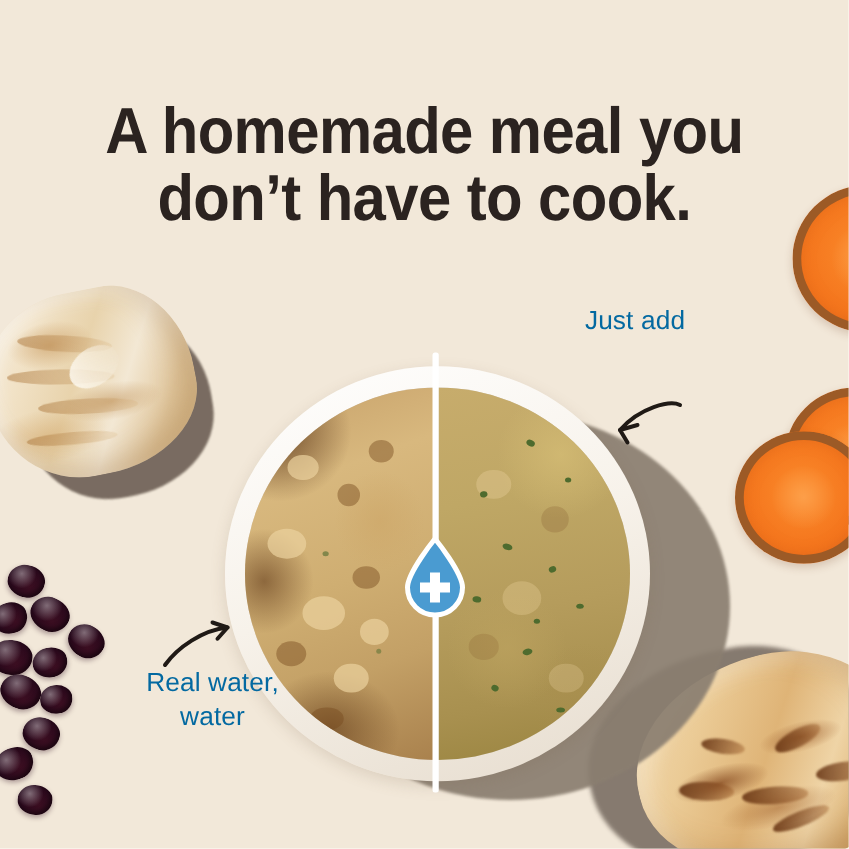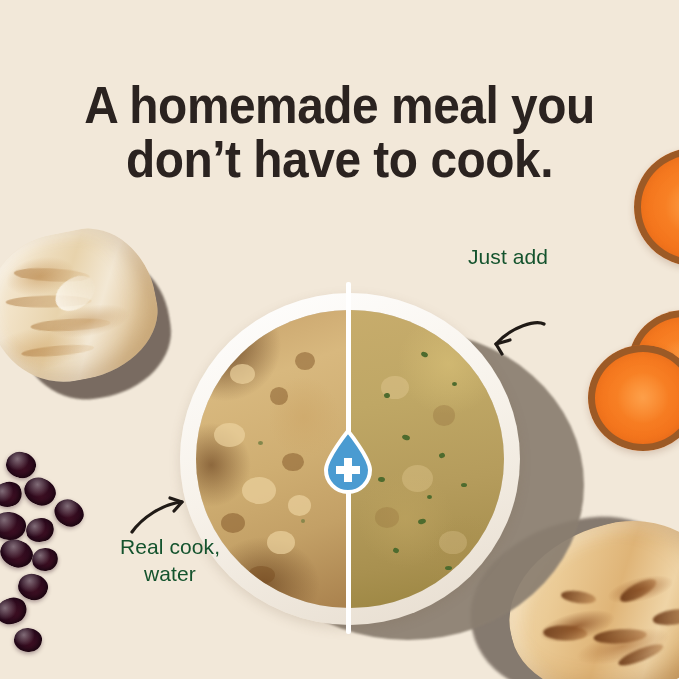--- a/index.html
+++ b/index.html
@@ -32,21 +32,21 @@
     letter-spacing: -0.5px;
     transform: scaleX(0.92);
     transform-origin: 50% 50%;
     white-space: nowrap;
   }
   .headline .line { display: block; }
 
   
   .caption {
     position: absolute;
-    color: #14532d;
+    color: #0369a1;
     font-family: "Liberation Sans", sans-serif;
     font-weight: 400;
     font-size: 21px;
     line-height: 27px;
     letter-spacing: 0.1px;
   }
   .caption span { display: block; }
   .caption-right {
     right: 86px;
     top: 243px;
@@ -325,21 +325,21 @@
 
   <div class="caption caption-right">
     <span>Just add</span>
   </div>
   <svg class="arrow-svg arrow-right-svg" width="70" height="52" viewBox="0 0 70 52">
     <path d="M62 6 C54 2 30 8 14 26" fill="none" stroke="#201A16" stroke-width="3.2" stroke-linecap="round"></path>
     <path d="M14 26 L28 22 M14 26 L20 36" fill="none" stroke="#201A16" stroke-width="3.2" stroke-linecap="round" stroke-linejoin="round"></path>
   </svg>
 
   <div class="caption caption-left">
-    <span>Real cook,</span>
+    <span>Real water,</span>
     <span>water</span>
   </div>
   <svg class="arrow-svg arrow-left-svg" width="66" height="46" viewBox="0 0 66 46">
     <path d="M4 38 C14 24 34 10 54 8" fill="none" stroke="#201A16" stroke-width="3.2" stroke-linecap="round"></path>
     <path d="M54 8 L42 4 M54 8 L46 17" fill="none" stroke="#201A16" stroke-width="3.2" stroke-linecap="round" stroke-linejoin="round"></path>
   </svg>
 
 </div>
 
 </body></html>

